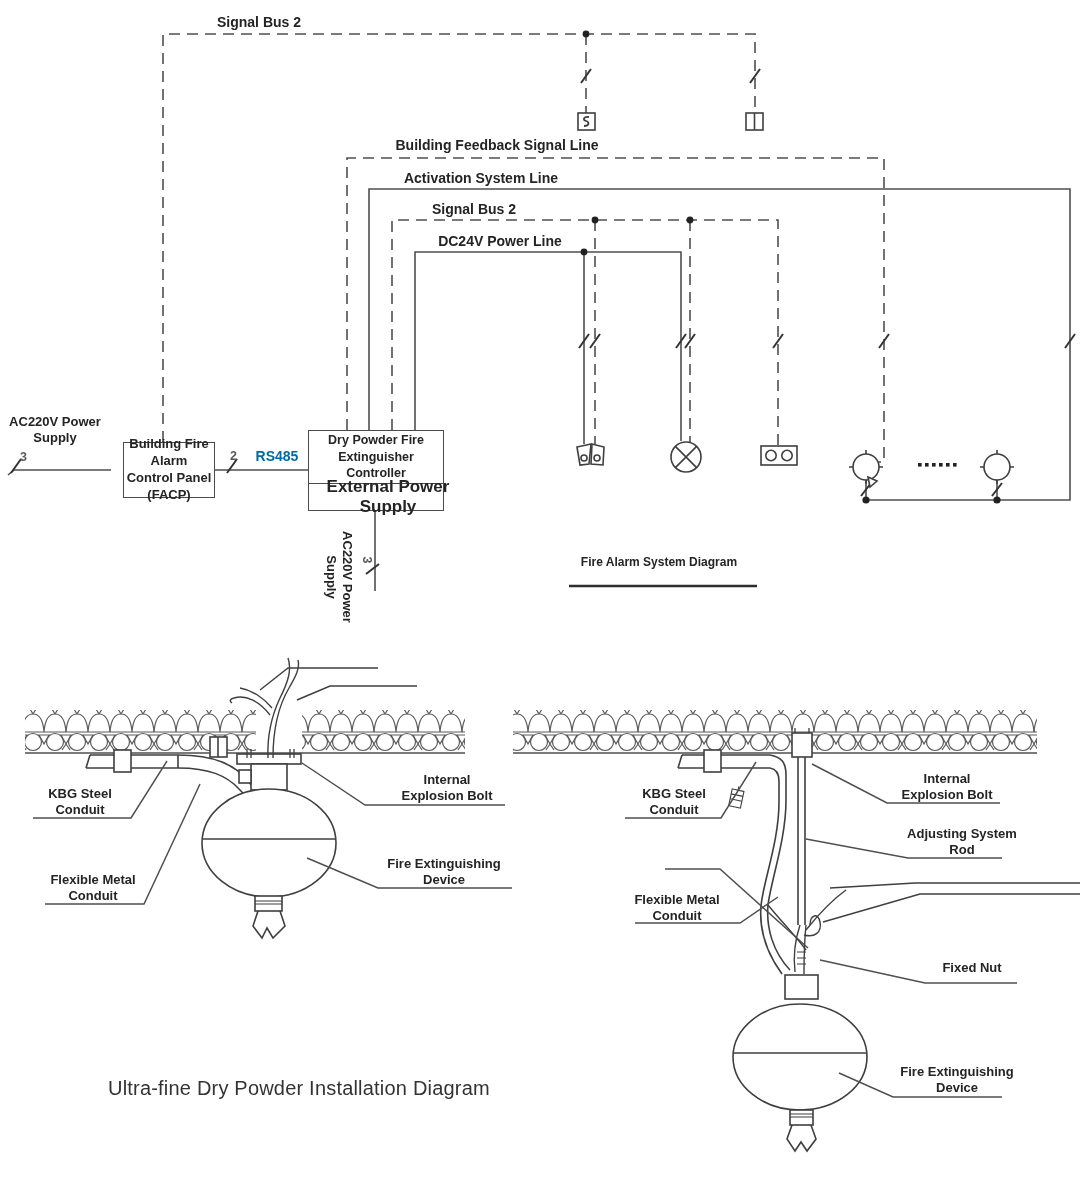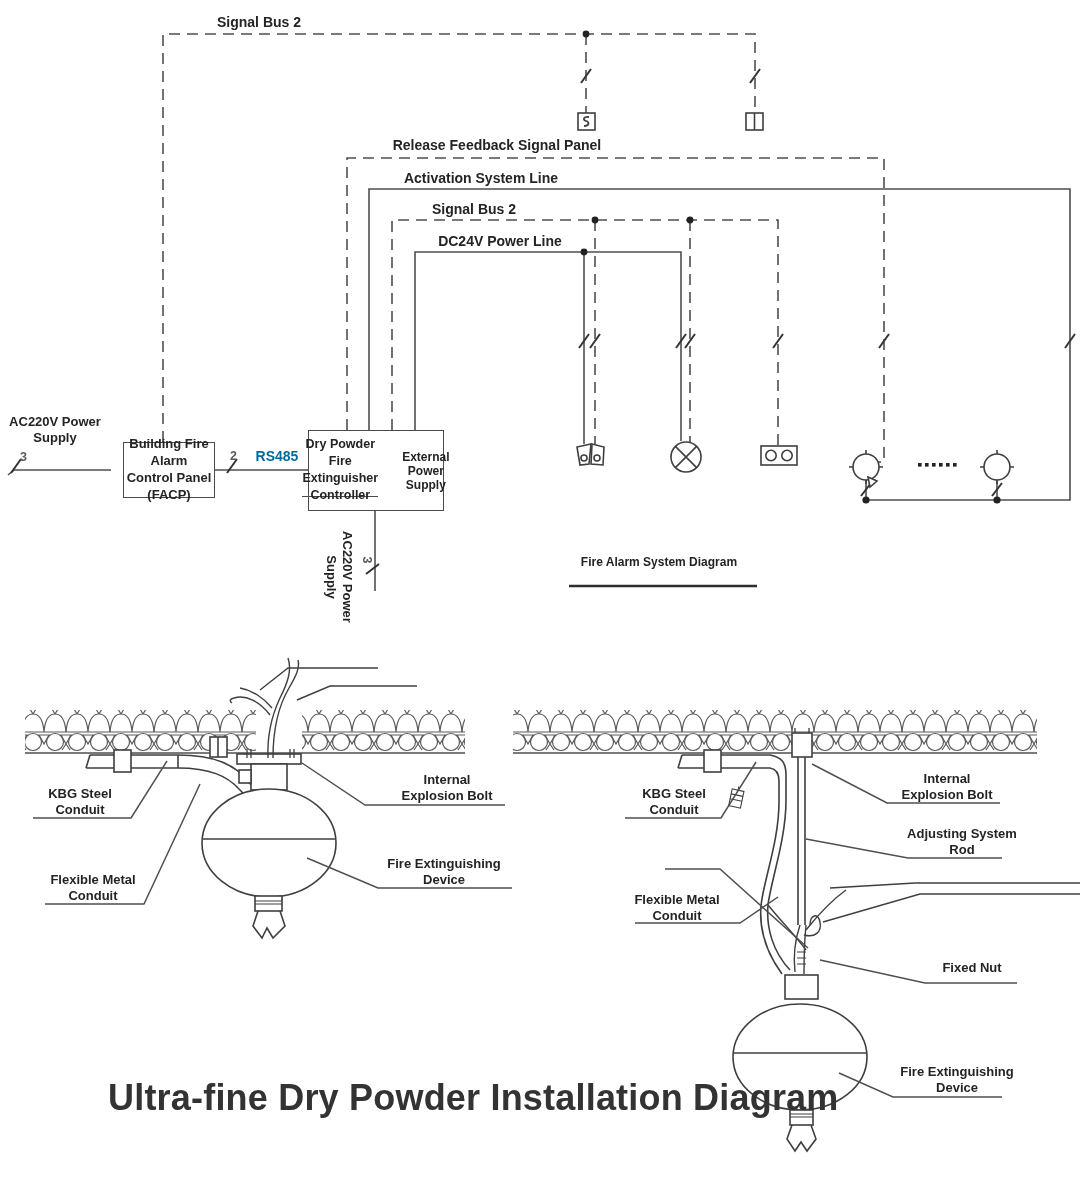--- a/index.html
+++ b/index.html
@@ -8,30 +8,30 @@
   svg.wires{position:absolute;left:0;top:0;}
   .lbl{position:absolute;transform:translateX(-50%);font-weight:bold;font-size:13px;
        line-height:1.22;text-align:center;color:#242424;white-space:normal;}
   .lbl.sm{font-size:14px;}
   .num{position:absolute;font-weight:bold;font-size:12.5px;color:#5a5a5a;}
   .muted{color:#0369a1;}
   .box{position:absolute;box-sizing:border-box;border:1.6px solid #4a4a4a;background:#fff;
        display:flex;align-items:center;justify-content:center;text-align:center;
        font-weight:bold;color:#242424;}
   .facp{left:111px;top:442px;width:92px;height:56px;font-size:13px;line-height:1.3;padding:0 2px;margin-left:12px;}
-  .ctrl{left:308px;top:430px;width:136px;height:81px;flex-direction:row;padding:0;}
+  .ctrl{left:308px;top:430px;width:136px;height:81px;flex-direction:column;padding:0;}
   .ctrl-top{box-sizing:border-box;height:53px;width:100%;display:flex;align-items:center;
             justify-content:center;font-size:12.5px;line-height:1.35;
             border-bottom:1.4px solid #4a4a4a;}
   .ctrl-bot{box-sizing:border-box;height:26px;width:100%;display:flex;align-items:center;
-            justify-content:center;font-size:12px;margin-left:24px;}
+            justify-content:center;font-size:17px;margin-left:24px;}
   .rot{transform:translate(-50%,-50%) rotate(90deg);}
   .title1{font-size:12px;}
-  .title2{position:absolute;left:108px;top:1077px;font-size:36px;color:#333;
-          white-space:nowrap;font-weight:bold;letter-spacing:0.2px;}
+  .title2{position:absolute;left:108px;top:1077px;font-size:20px;color:#333;
+          white-space:nowrap;font-weight:normal;letter-spacing:0.2px;}
 </style>
 </head>
 <body>
 
 <div class="stage">
 
 <svg class="wires" width="1080" height="1193" viewBox="0 0 1080 1193">
   <defs>
     <pattern id="deck" x="0" y="710" width="44" height="44" patternUnits="userSpaceOnUse">
       <g stroke="#5a5a5a" stroke-width="1.2" fill="none">
@@ -229,21 +229,21 @@
     <path d="M1002,858 H908 L806,839"></path>
     <path d="M665,869 H720 L808,948"></path>
     <path d="M635,923 H740 L778,897"></path>
     <path d="M1017,983 H925 L820,960"></path>
     <path d="M1002,1097 H893 L839,1073"></path>
   </g>
 </svg>
 
 <div class="lbl sm" style="left:259px;top:14px;width:120px">Signal Bus 2</div>
 
-<div class="lbl sm" style="left:497px;top:137px;width:250px">Release Feedback Signal Panel</div>
+<div class="lbl sm" style="left:497px;top:137px;width:250px">Building Feedback Signal Line</div>
 
 <div class="lbl sm" style="left:481px;top:170px;width:210px">Activation System Line</div>
 
 <div class="lbl sm" style="left:474px;top:201px;width:120px">Signal Bus 2</div>
 
 <div class="lbl sm" style="left:500px;top:233px;width:170px">DC24V Power Line</div>
 
 <div class="lbl" style="left:55px;top:414px;width:92px">AC220V Power Supply</div>
 
 <div class="num" style="left:20px;top:450px">3</div>

